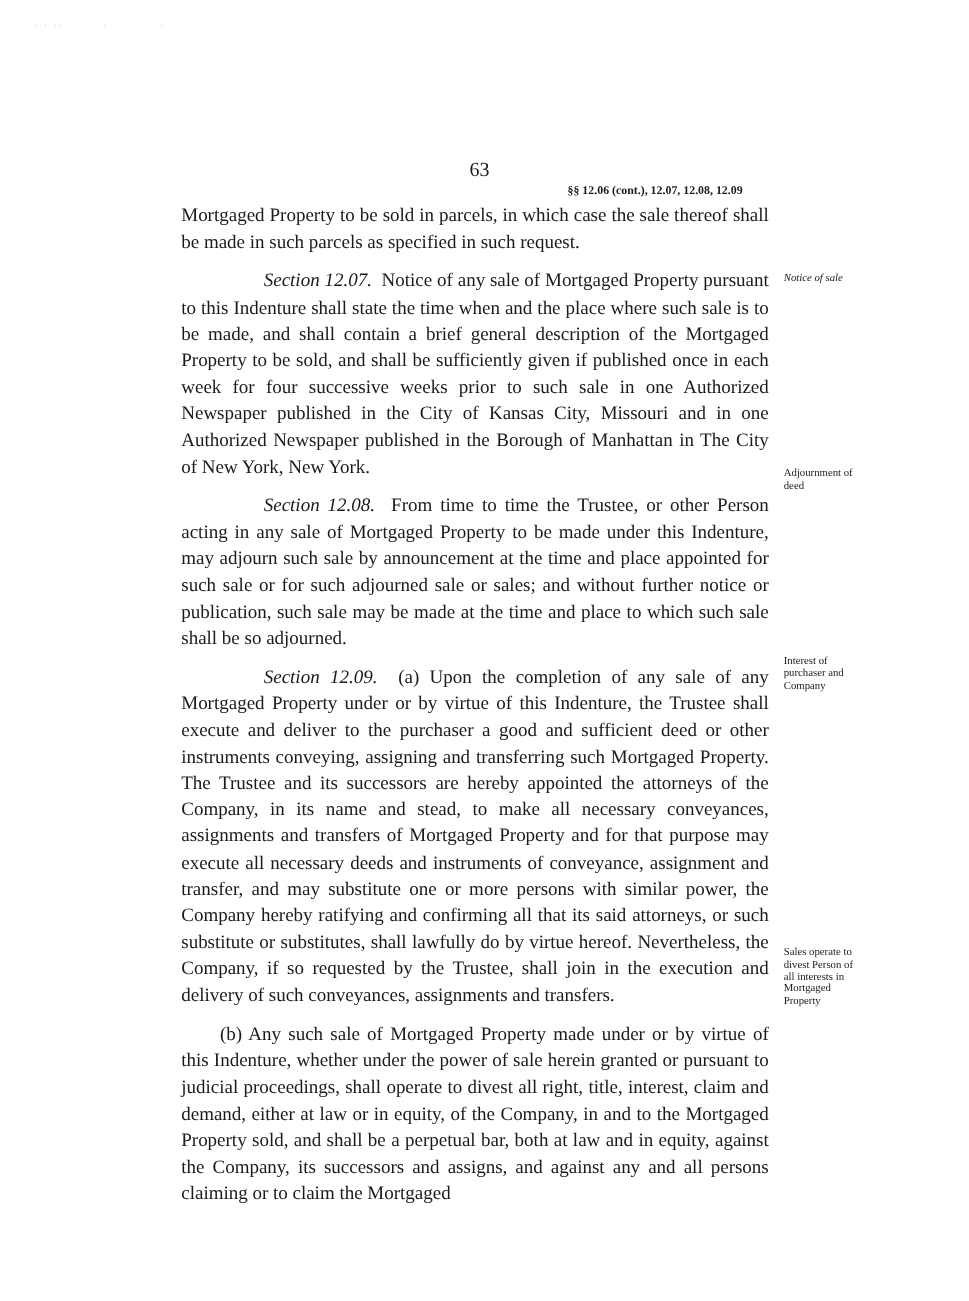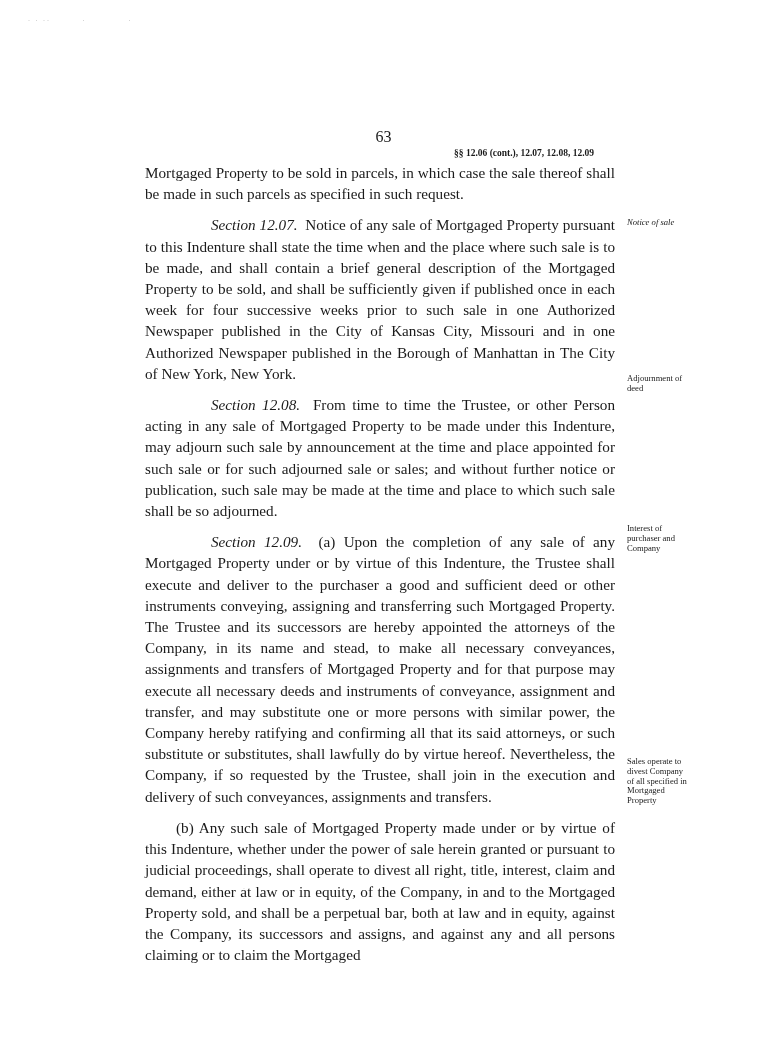--- a/index.html
+++ b/index.html
@@ -32,15 +32,15 @@
   <p class="para indent"><span class="sec">Section 12.08.</span>&nbsp; <span>From time to time the Trustee, or other Person acting in any sale of Mortgaged Property to be made under this Indenture, may adjourn such sale by announcement at the time and place appointed for such sale or for such adjourned sale or sales; and without further notice or publication, such sale may be made at the time and place to which such sale shall be so adjourned.</span></p>
 
   <p class="para indent"><span class="sec">Section 12.09.</span>&nbsp; <span>(a) Upon the completion of any sale of any Mortgaged Property under or by virtue of this Indenture, the Trustee shall execute and deliver to the purchaser a good and sufficient deed or other instruments conveying, assigning and transferring such Mortgaged Property. The Trustee and its successors are hereby appointed the attorneys of the Company, in its name and stead, to make all necessary conveyances, assignments and transfers of Mortgaged Property and for that purpose may execute all necessary deeds and instruments of conveyance, assignment and transfer, and may substitute one or more persons with similar power, the Company hereby ratifying and confirming all that its said attorneys, or such substitute or substitutes, shall lawfully do by virtue hereof. Nevertheless, the Company, if so requested by the Trustee, shall join in the execution and delivery of such conveyances, assignments and transfers.</span></p>
 
   <p class="para indent"><span>(b) Any such sale of Mortgaged Property made under or by virtue of this Indenture, whether under the power of sale herein granted or pursuant to judicial proceedings, shall operate to divest all right, title, interest, claim and demand, either at law or in equity, of the Company, in and to the Mortgaged Property sold, and shall be a perpetual bar, both at law and in equity, against the Company, its successors and assigns, and against any and all persons claiming or to claim the Mortgaged</span></p>
 </div>
 
 <div class="margin-note italic" style="top:218px;">Notice of sale</div>
 <div class="margin-note" style="top:374px; width:66px;">Adjournment of deed</div>
 <div class="margin-note" style="top:492px; width:68px;margin-top:32px;">Interest of purchaser and Company</div>
-<div class="margin-note" style="top:757px; width:64px;">Sales operate to divest Company of all specified in Mortgaged Property</div>
+<div class="margin-note" style="top:757px; width:64px;">Sales operate to divest Person of all interests in Mortgaged Property</div>
 
 <div class="stray-mark">·</div>
 
 </body></html>

